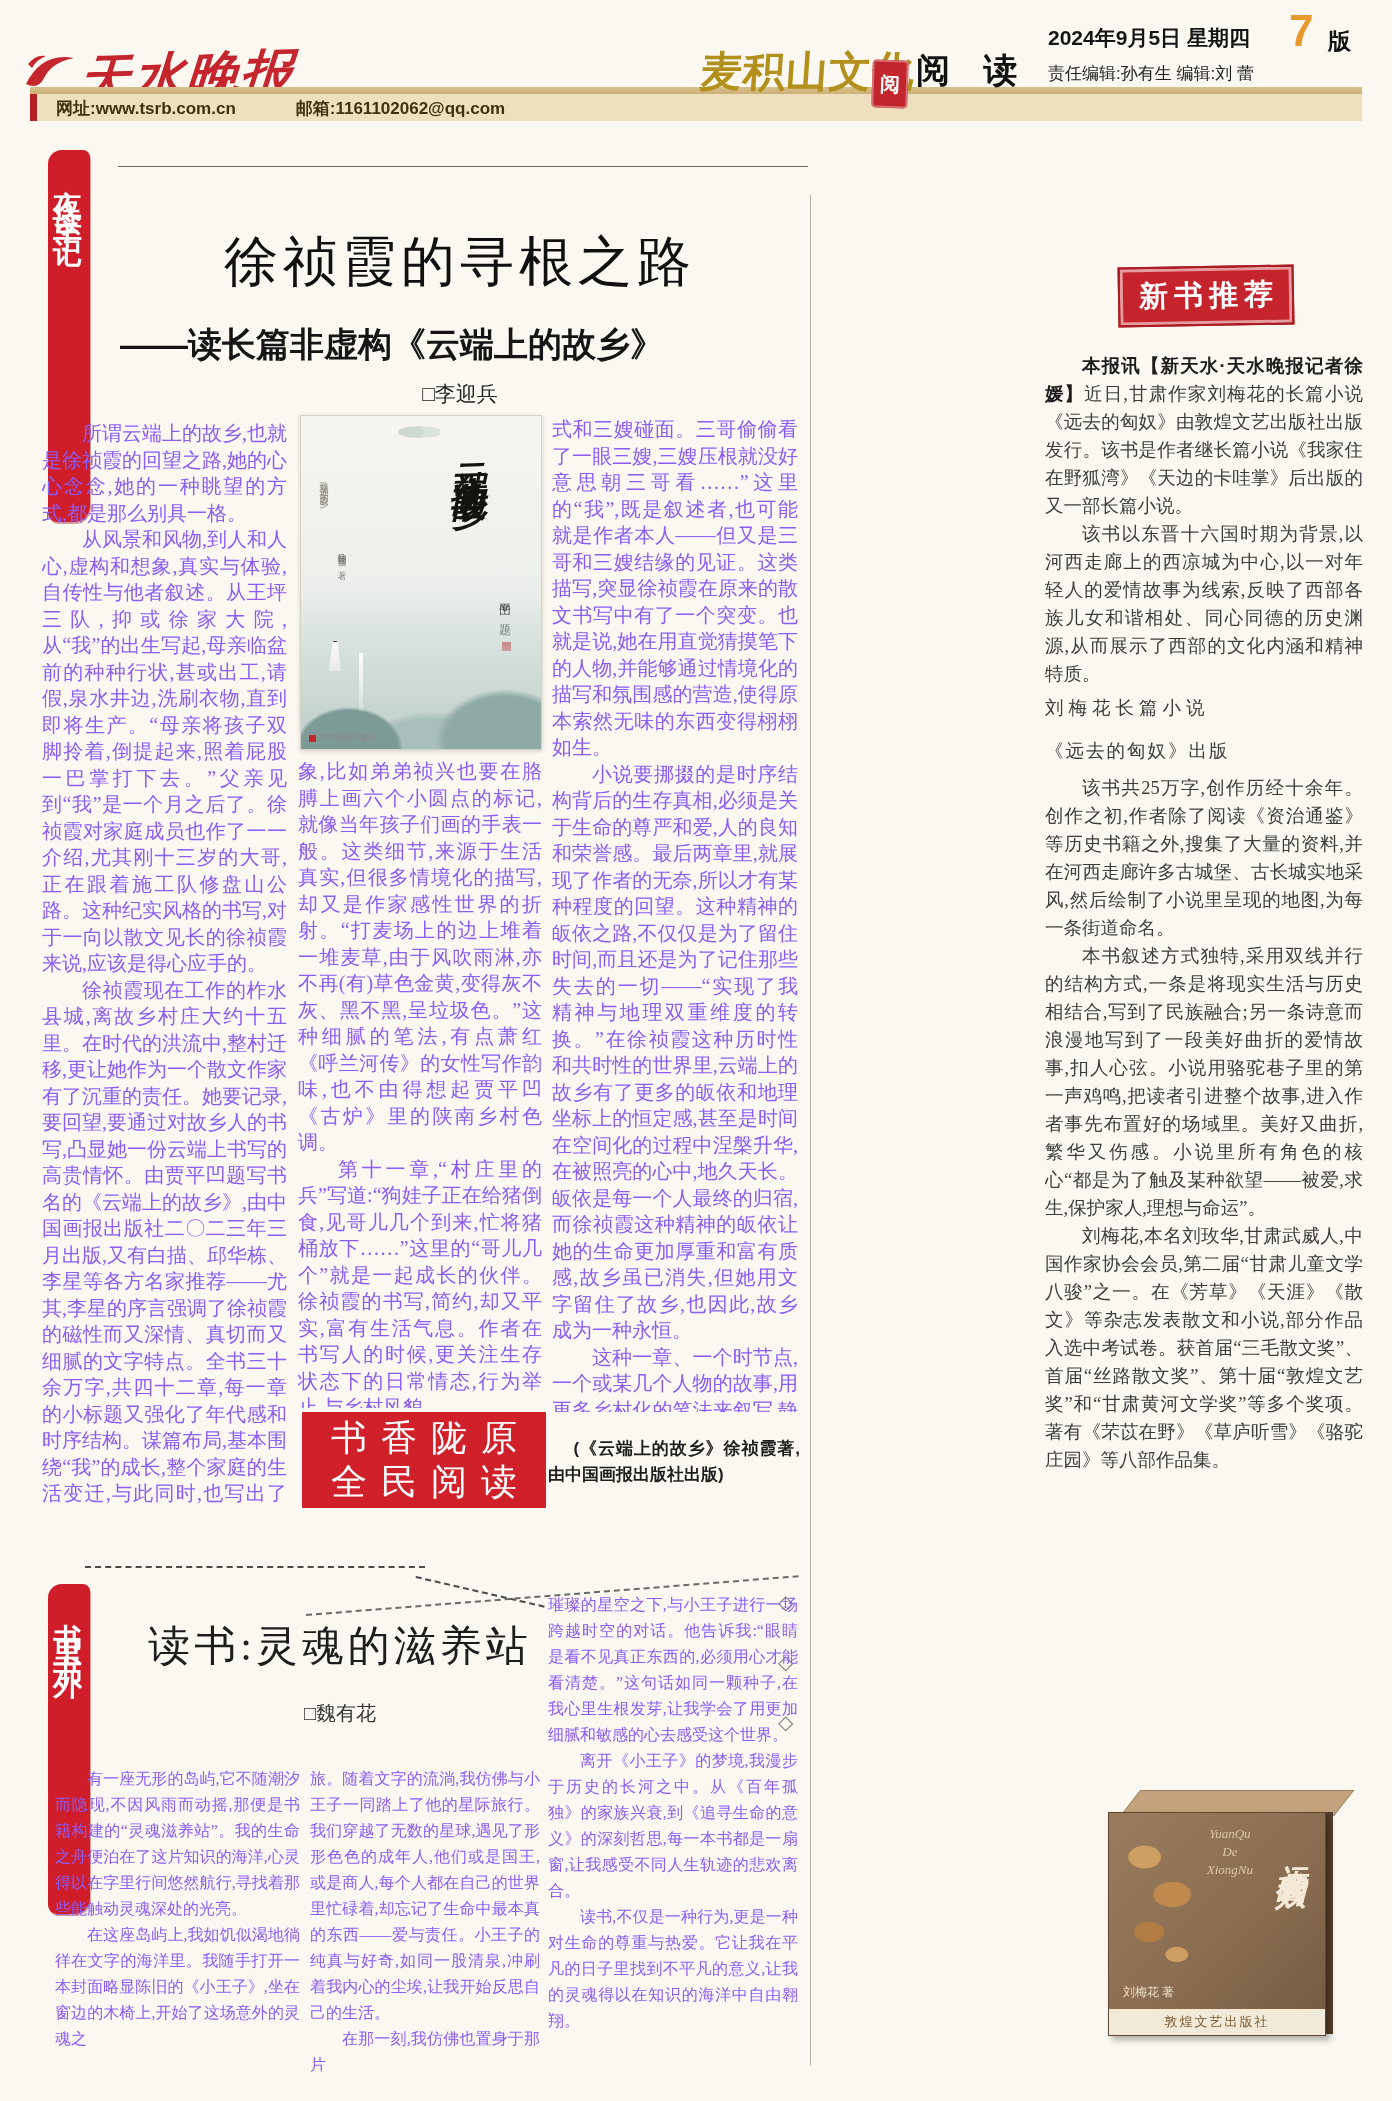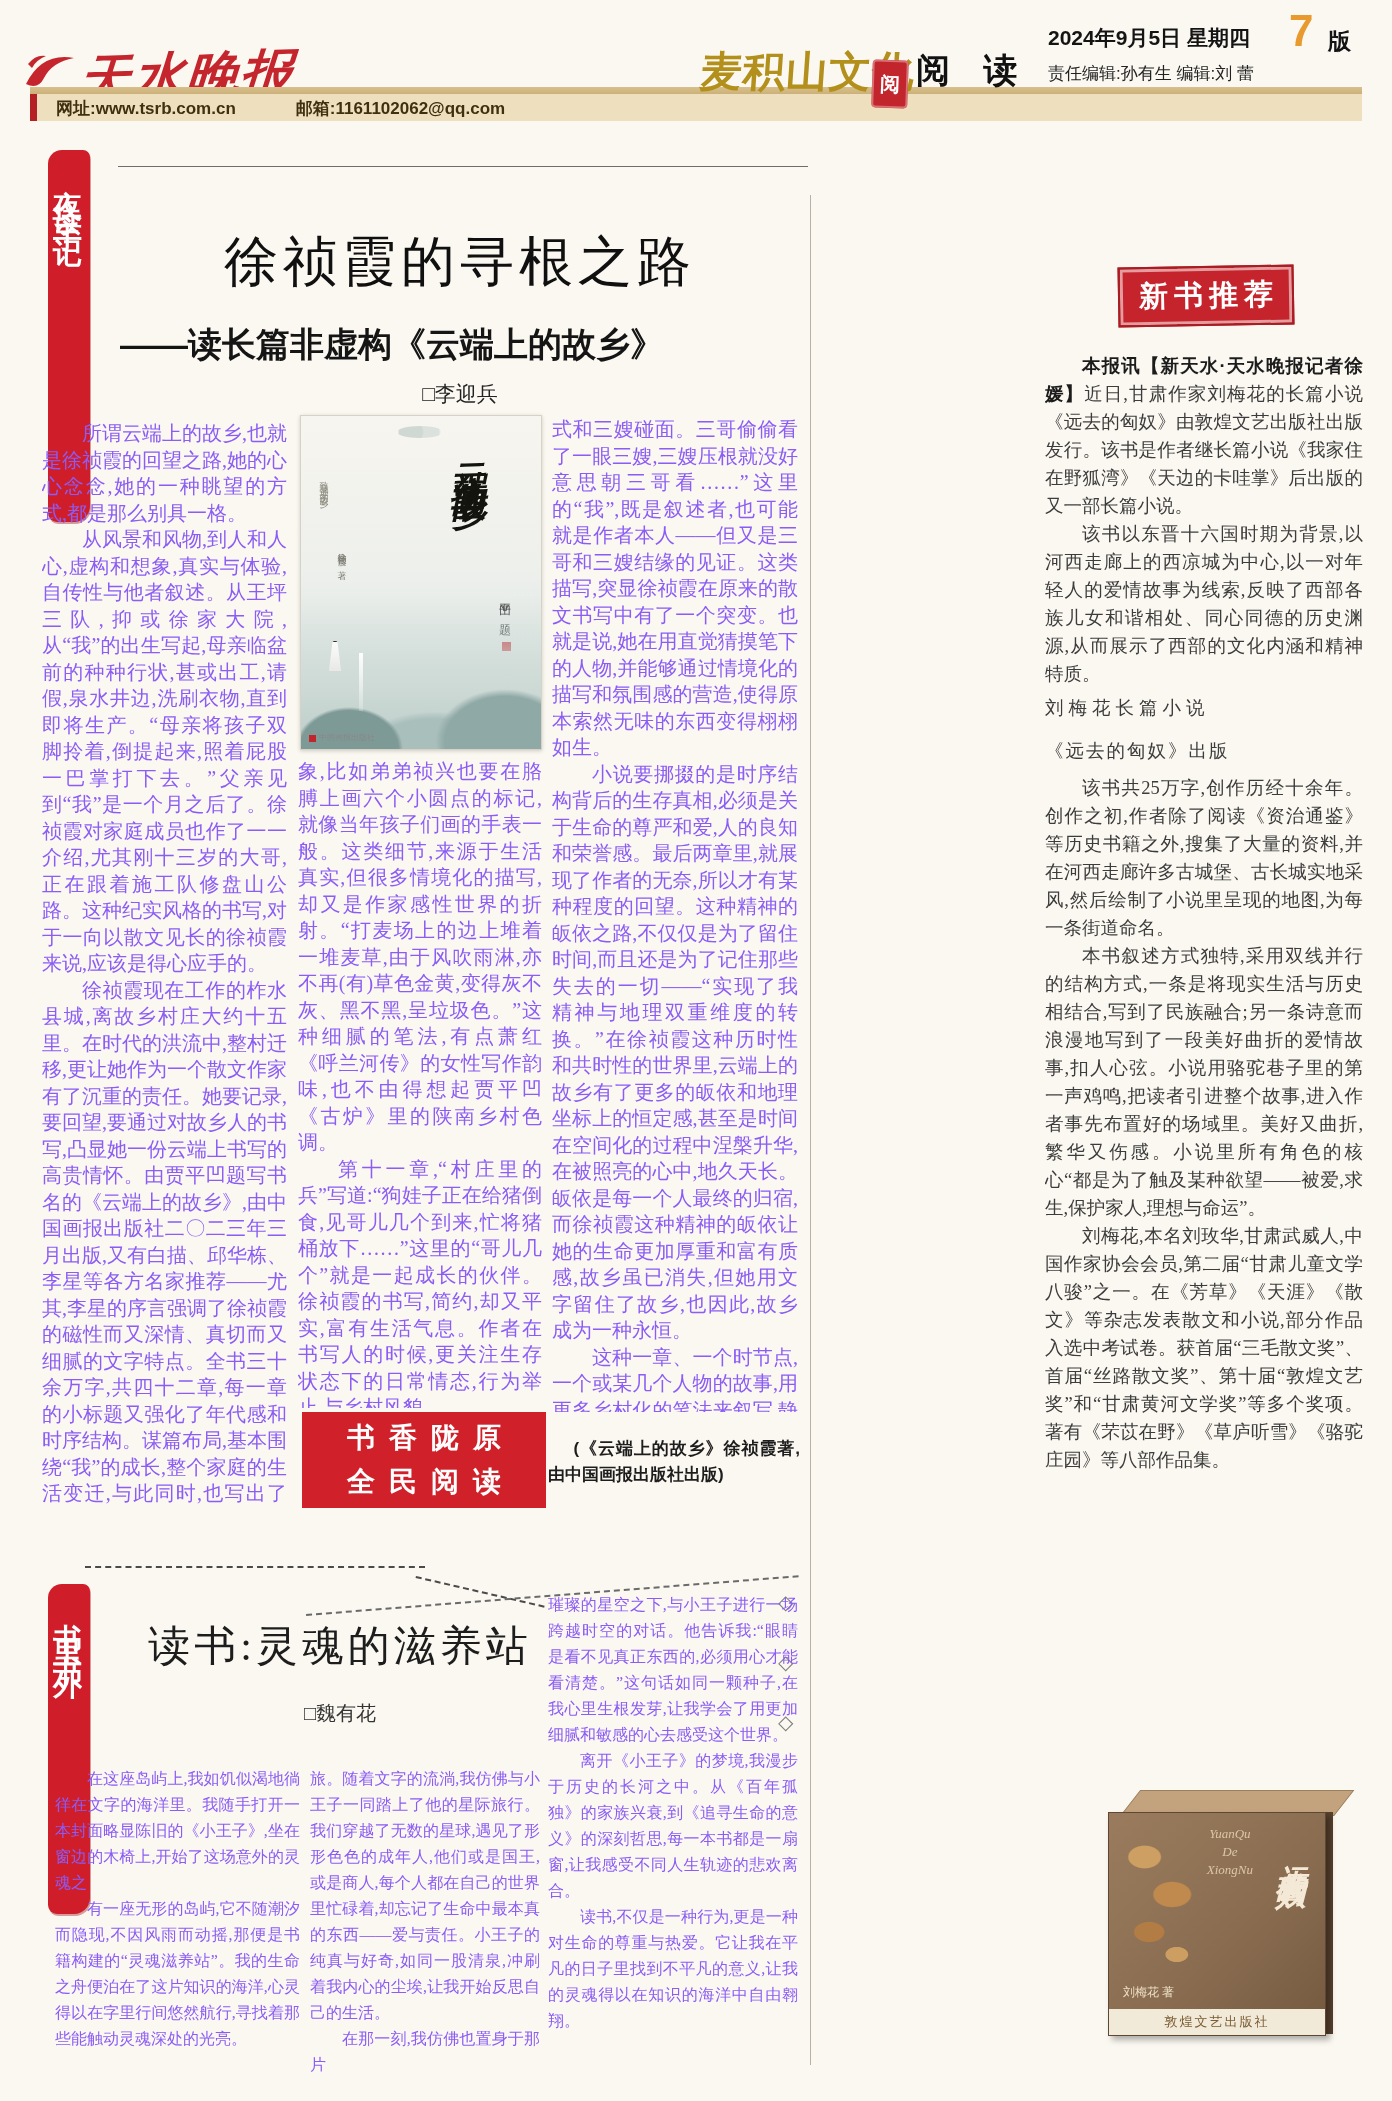--- a/index.html
+++ b/index.html
@@ -61,21 +61,21 @@
   .a1col{font-size:20px;line-height:26.5px;color:#8b5cf6;}
   .a1c1{left:42px;top:420px;width:245px;height:1090px;}
   .a1c2{left:298px;top:758px;width:244px;height:650px;}
   .a1c3{left:552px;top:416px;width:246px;height:996px;}
   .endnote{left:548px;top:1436px;width:252px;font-size:17px;font-weight:bold;
     line-height:26px;color:#1d1d1d;text-align:justify;text-indent:1.5em;
     font-family:"Liberation Sans","DejaVu Sans",sans-serif;}
   .promo{left:302px;top:1412px;width:244px;height:96px;background:#d0202a;
     color:#fff;display:flex;flex-direction:column;align-items:center;justify-content:center;
     font-family:"Liberation Sans","DejaVu Sans",sans-serif;}
-  .promo div{font-size:28px;font-weight:bold;letter-spacing:14px;line-height:44px;text-indent:14px;}
+  .promo div{font-size:36px;font-weight:normal;letter-spacing:14px;line-height:44px;text-indent:14px;}
   
   .cover1{left:300px;top:415px;width:240px;height:333px;
     background:linear-gradient(180deg,#f7f5ef 0%,#eef0ec 45%,#e2e9e6 70%,#d6e0dc 100%);
     border:1px solid #d6d2c6;box-shadow:0 1px 4px rgba(0,0,0,.18);}
   .cover1 .cloud{position:absolute;left:96px;top:10px;width:46px;height:12px;border-radius:50%;
     background:radial-gradient(circle at 30% 50%,#cfd8d2 0 35%,transparent 40%),
                radial-gradient(circle at 70% 50%,#dbe2dd 0 30%,transparent 36%);}
   .cover1 .ctitle{position:absolute;right:52px;top:22px;writing-mode:vertical-rl;
     text-orientation:upright;font-size:34px;font-weight:bold;color:#14140f;
     letter-spacing:6px;transform:rotate(-2deg);font-style:italic;}
@@ -257,22 +257,22 @@
 <div class="abs diamond d2">◇</div>
 <div class="abs diamond d3">◇</div>
 
 <div class="abs banner banner2">
   <div class="vtxt">书里书外</div>
 </div>
 <div class="abs a3-title">读书:灵魂的滋养站</div>
 <div class="abs a3-author">□魏有花</div>
 
 <div class="abs col a3col a3c1">
+  <p>有一座无形的岛屿,它不随潮汐而隐现,不因风雨而动摇,那便是书籍构建的“灵魂滋养站”。我的生命之舟便泊在了这片知识的海洋,心灵得以在字里行间悠然航行,寻找着那些能触动灵魂深处的光亮。</p>
   <p>在这座岛屿上,我如饥似渴地徜徉在文字的海洋里。我随手打开一本封面略显陈旧的《小王子》,坐在窗边的木椅上,开始了这场意外的灵魂之</p>
-  <p>有一座无形的岛屿,它不随潮汐而隐现,不因风雨而动摇,那便是书籍构建的“灵魂滋养站”。我的生命之舟便泊在了这片知识的海洋,心灵得以在字里行间悠然航行,寻找着那些能触动灵魂深处的光亮。</p>
 </div>
 <div class="abs col a3col a3c2">
   <p class="cont">旅。随着文字的流淌,我仿佛与小王子一同踏上了他的星际旅行。我们穿越了无数的星球,遇见了形形色色的成年人,他们或是国王,或是商人,每个人都在自己的世界里忙碌着,却忘记了生命中最本真的东西——爱与责任。小王子的纯真与好奇,如同一股清泉,冲刷着我内心的尘埃,让我开始反思自己的生活。</p>
   <p>在那一刻,我仿佛也置身于那片</p>
 </div>
 <div class="abs col a3col a3c3">
   <p class="cont">璀璨的星空之下,与小王子进行一场跨越时空的对话。他告诉我:“眼睛是看不见真正东西的,必须用心才能看清楚。”这句话如同一颗种子,在我心里生根发芽,让我学会了用更加细腻和敏感的心去感受这个世界。</p>
   <p>离开《小王子》的梦境,我漫步于历史的长河之中。从《百年孤独》的家族兴衰,到《追寻生命的意义》的深刻哲思,每一本书都是一扇窗,让我感受不同人生轨迹的悲欢离合。</p>
   <p>读书,不仅是一种行为,更是一种对生命的尊重与热爱。它让我在平凡的日子里找到不平凡的意义,让我的灵魂得以在知识的海洋中自由翱翔。</p>
 </div>

